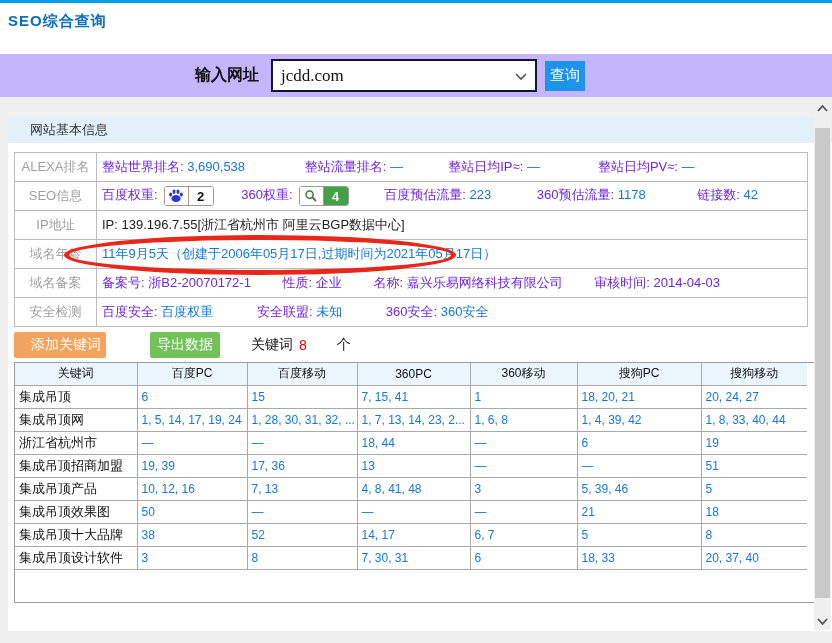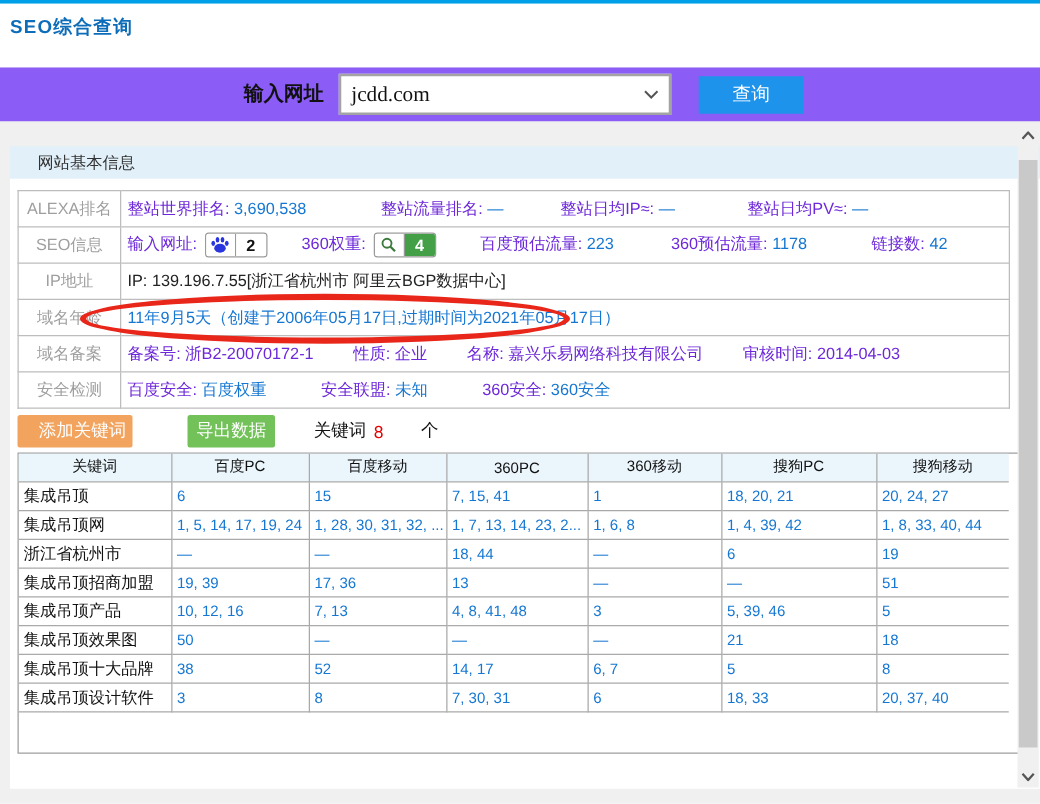--- a/index.html
+++ b/index.html
@@ -10,29 +10,29 @@
     position: relative;
     overflow: hidden;
     color: #222;
   }
   .topline { height: 3px; background: #00a0e9; }
   .titlebar { height: 37px; background: #fff; display: flex; align-items: center; }
   .page-title { color: #0e6db8; font-weight: bold; font-size: 15px; padding-left: 8px; letter-spacing: 1px; }
   .gray { background: #f0f0f0; height: 593px; position: relative; }
 
   
-  .searchbar { background: #8b5cf6; height: 43px; margin-top: 14px; display: flex; align-items: center; }
+  .searchbar { background: #c4b5fd; height: 43px; margin-top: 14px; display: flex; align-items: center; }
   .search-label { font-weight: bold; font-size: 16px; margin-left: 195px; color: #111; }
   .search-select {
-    margin-left: 12px; width: 266px; height: 33px; border: 2px solid #a3a3a3; background: #fff;
+    margin-left: 12px; width: 266px; height: 33px; border: 2px solid #0f172a; background: #fff;
     display: flex; align-items: center; justify-content: space-between; padding: 0 8px; cursor: pointer;
   }
   .search-select .val { font-family: "Liberation Serif", "DejaVu Serif", serif; font-size: 17px; color: #111; }
   .query-btn {
-    margin-left: 22px; width: 84px; height: 30px; background: #1d93ec; color: #fff; border: none;
+    margin-left: 8px; width: 40px; height: 30px; background: #1d93ec; color: #fff; border: none;
     font-size: 15px; cursor: pointer; font-family: inherit;
   }
 
   
   .panel { margin: 20px 0 0 8px; width: 826px; }
   .panel-header { background: #e1f0f9; height: 26px; line-height: 26px; font-size: 13px; color: #333; padding-left: 22px; }
   .panel-body { background: #fff; padding: 9px 6px 3px 6px; height: 488px; }
 
   
   table.info { width: 794px; border-collapse: collapse; border: 1px solid #9e9e9e; }
@@ -120,21 +120,21 @@
           <td class="content">
             <span class="seg w200"><span class="lbl">整站世界排名:</span> <a class="lnk">3,690,538</a></span>
             <span class="seg w140"><span class="lbl">整站流量排名:</span> <a class="lnk">—</a></span>
             <span class="seg w146"><span class="lbl">整站日均IP≈:</span> <a class="lnk">—</a></span>
             <span class="seg"><span class="lbl">整站日均PV≈:</span> <a class="lnk">—</a></span>
           </td>
         </tr>
         <tr>
           <td class="row-label">SEO信息</td>
           <td class="content">
-            <span class="lbl">输入网址:</span><span class="badge">
+            <span class="lbl">百度权重:</span><span class="badge">
                   <span class="ic">
                     <svg width="16" height="14" viewBox="0 0 16 14">
                       <ellipse cx="8" cy="9.5" rx="4.6" ry="3.6" fill="#2a36dd"></ellipse>
                       <ellipse cx="2.6" cy="5.6" rx="1.5" ry="2.1" fill="#2a36dd"></ellipse>
                       <ellipse cx="6" cy="2.8" rx="1.5" ry="2.2" fill="#2a36dd"></ellipse>
                       <ellipse cx="10" cy="2.8" rx="1.5" ry="2.2" fill="#2a36dd"></ellipse>
                       <ellipse cx="13.4" cy="5.6" rx="1.5" ry="2.1" fill="#2a36dd"></ellipse>
                     </svg>
                   </span>
                   <span class="num">2</span>

